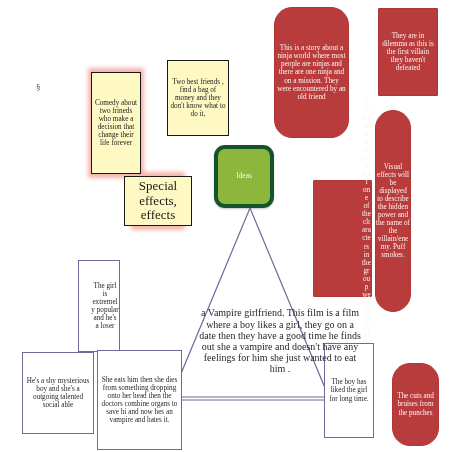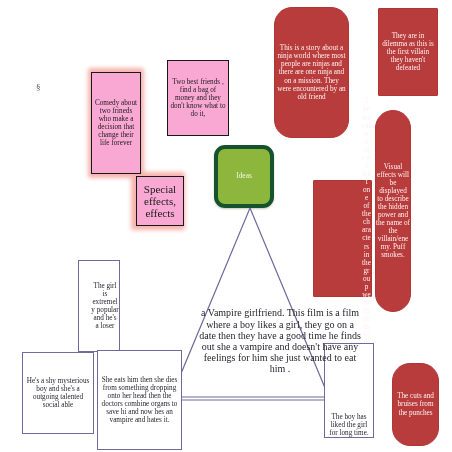--- a/index.html
+++ b/index.html
@@ -27,21 +27,21 @@
     hyphens: none;
   }
   .node .txt {
     display: block;
     width: 100%;
     padding: 0 2px;
   }
 
   
   .box-black {
-    background: #f9a8d4;
+    background: #fef9c3;
     border: 1.6px solid #181818;
     color: #1a1a1a;
   }
   
   .halo {
     position: absolute;
     background: #f5b3ad;
     filter: blur(2.2px);
     border-radius: 2px;
   }
@@ -95,21 +95,21 @@
     <line x1="182" y1="397" x2="330" y2="397" stroke="#6f6a9c" stroke-width="1.2"></line>
   </svg>
 
   <div class="halo" style="left:88px; top:68px; width:56px; height:110px;"></div>
   <div class="halo" style="left:131px; top:172px; width:54px; height:58px;"></div>
 
   <div class="node box-black" style="left:91px; top:72px; width:50px; height:102px; font-size:7.2px;">
     <span class="txt">Comedy about two frineds who make a decision that change their life forever</span>
   </div>
 
-  <div class="node box-black" style="left:136px; top:176px; width:48px; height:50px; font-size:11px;">
+  <div class="node box-black" style="left:124px; top:176px; width:68px; height:50px; font-size:13px;">
     <span class="txt">Special effects, effects</span>
   </div>
 
   <div class="node box-black" style="left:167px; top:60px; width:62px; height:76px; font-size:7.2px;">
     <span class="txt">Two best friends , find a bag of money and they don't know what to do it,</span>
   </div>
 
   <div class="node box-red" style="left:274px; top:7px; width:75px; height:131px; font-size:7.2px;">
     <span class="txt">This is a story about a ninja world where most people are ninjas and there are one ninja and on a mission. They were encountered by an old friend</span>
   </div>
@@ -139,21 +139,21 @@
   </div>
 
   <div class="node box-purple" style="left:22px; top:352px; width:72px; height:82px; font-size:7.2px;">
     <span class="txt">He's a shy mysterious boy and she's a outgoing talented social able</span>
   </div>
 
   <div class="node box-purple" style="left:97px; top:350px; width:85px; height:100px; font-size:7.2px;">
     <span class="txt">She eats him then she dies from something dropping onto her head then the doctors combine organs to save hi and now hes an vampire and hates it.</span>
   </div>
 
-  <div class="node box-purple" style="left:324px; top:343px; width:50px; height:95px; font-size:7.2px;align-items:flex-end;">
+  <div class="node box-purple" style="left:324px; top:343px; width:50px; height:95px; font-size:7.2px;">
     <span class="txt">The boy has liked the girl for long time.</span>
   </div>
 
   <div class="node" style="left:196px; top:305px; width:168px; height:72px; font-size:10px; color:#1f1f28; align-items:center;">
     <span class="txt">a Vampire girlfriend. This film is a film where a boy likes a girl, they go on a date then they have a good time he finds out she a vampire and doesn't have any feelings for him she just wanted to eat him .</span>
   </div>
 
 </div>
 
 </body></html>

